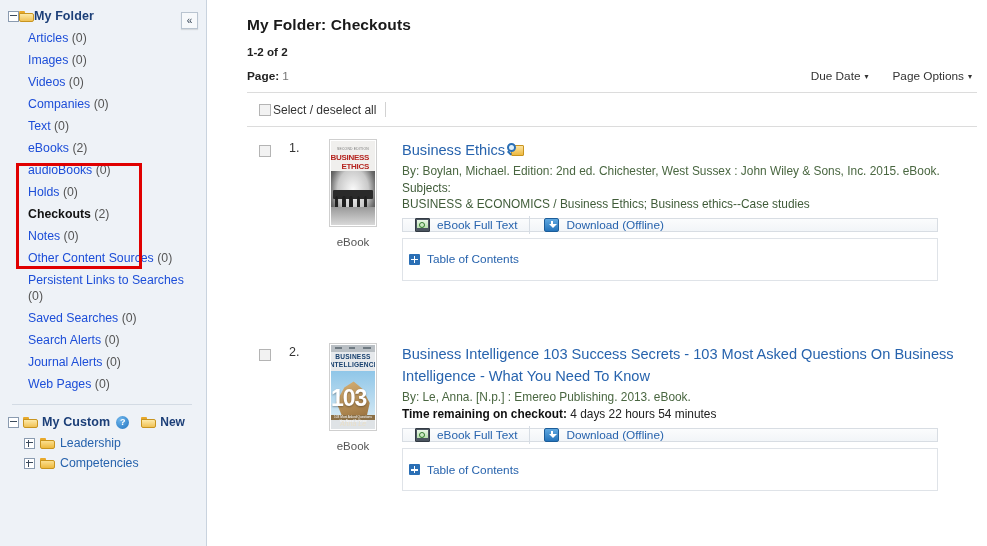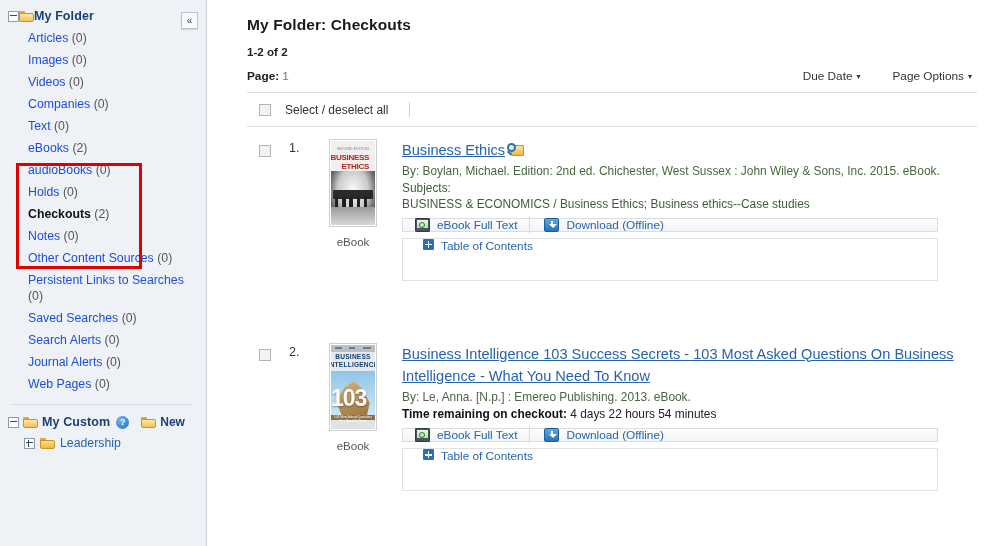--- a/index.html
+++ b/index.html
@@ -125,30 +125,30 @@
   h1.page-title {
     margin:8px 0 0 0; font-size:15.5px; color:#1a1a1a;
     font-weight:bold; letter-spacing:.1px;
   }
   .count-line { margin-top:11px; font-size:11.6px; font-weight:bold; color:#222; }
   .page-row {
     margin-top:11px; display:flex; align-items:center; justify-content:space-between;
   }
   .page-left { font-size:11.8px; font-weight:bold; color:#222; }
   .page-left .pnum { font-weight:normal; color:#777; margin-left:3px; }
-  .page-right { display:flex; gap:32px; padding-right:5px;margin-left:30px; }
+  .page-right { display:flex; gap:24px; padding-right:5px;margin-left:30px; }
   .menu-btn {
     font-size:11.8px; color:#333; cursor:pointer; white-space:nowrap;
   }
   .caret { display:inline-block; margin-left:4px; font-size:8px; vertical-align:1px; }
 
   .hr { border:0; border-top:1px solid #dcdcdc; margin:9px 0 0 0; height:0; }
 
   .selectall-row {
-    display:flex; align-items:center; gap:14px;
+    display:flex; align-items:center; gap:2px;
     padding: 9px 0 9px 12px;
     font-size:12px; color:#333;
   }
   .cb {
     width:12px; height:12px; box-sizing:border-box;
     border:1px solid #b4b4b4; background:#f2f2f2;
     display:inline-block; flex:0 0 auto;
   }
   .vsep { width:1px; height:15px; background:#d2d2d2; margin-left:7px; }
 
@@ -161,21 +161,21 @@
   .res-thumb-wrap { width:76px; flex:0 0 auto; text-align:center; }
   .thumb {
     width:48px; height:88px; margin:0 auto;
     border:1px solid #cfcfcf; background:#fff; padding:1px;
     box-sizing:border-box; position:relative; overflow:hidden;
   }
   .thumb-label { font-size:11.5px; color:#555; margin-top:9px; }
   .res-body { flex:1; min-width:0; padding-left:11px; }
 
   .res-title {
-    font-size:14.6px; color:#2763ad; text-decoration:underline;
+    font-size:14.6px; color:#2763ad; 
     line-height:22px; cursor:pointer;
   }
   .preview-ico {
     display:inline-block; width:18px; height:15px; position:relative;
     vertical-align:-3px; margin-left:1px;
   }
   .preview-ico .pf {
     position:absolute; right:0; top:2px; width:13px; height:11px;
     background:linear-gradient(#fde3a0,#edb93f);
     border:1px solid #c8941f; box-sizing:border-box; border-radius:1px;
@@ -239,22 +239,22 @@
   .ico-download::after {
     content:""; position:absolute; left:3.5px; top:5px;
     border-left:4px solid transparent; border-right:4px solid transparent;
     border-top:4px solid #fff;
   }
 
   .toc-bar {
     margin-top:6px;
     border:1px solid #dfe3e8;
     background:#ffffff;
-    height:43px; display:flex; 
-    box-sizing:border-box; padding-left:20px;
+    height:43px; display:flex; align-items:center;
+    box-sizing:border-box; padding-left:6px;
     max-width:536px;
   }
   .toc-plus {
     width:11px; height:11px; flex:0 0 auto; position:relative;
     background:#2b6fb5; border-radius:1px; margin-right:7px;
   }
   .toc-plus::before {
     content:""; position:absolute; left:2px; right:2px; top:5px;
     height:1.5px; background:#fff;
   }
@@ -343,20 +343,25 @@
       <span class="help-ico">?</span>
       <span class="folder-ico open" style="margin-left:8px"></span>
       <span class="new-link">New</span>
     </div>
 
     <div class="sb-sub">
       <span class="toggle-box plus"></span>
       <span class="folder-ico"></span>
       <a href="#">Leadership</a>
     </div>
+    <div class="sb-sub">
+      <span class="toggle-box plus"></span>
+      <span class="folder-ico"></span>
+      <a href="#">Competencies</a>
+    </div>
 
     <div id="annot"></div>
   </div>
 
   <div id="main">
 
     <h1 class="page-title">My Folder: Checkouts</h1>
 
     <div class="count-line">1-2 of 2</div>
 

